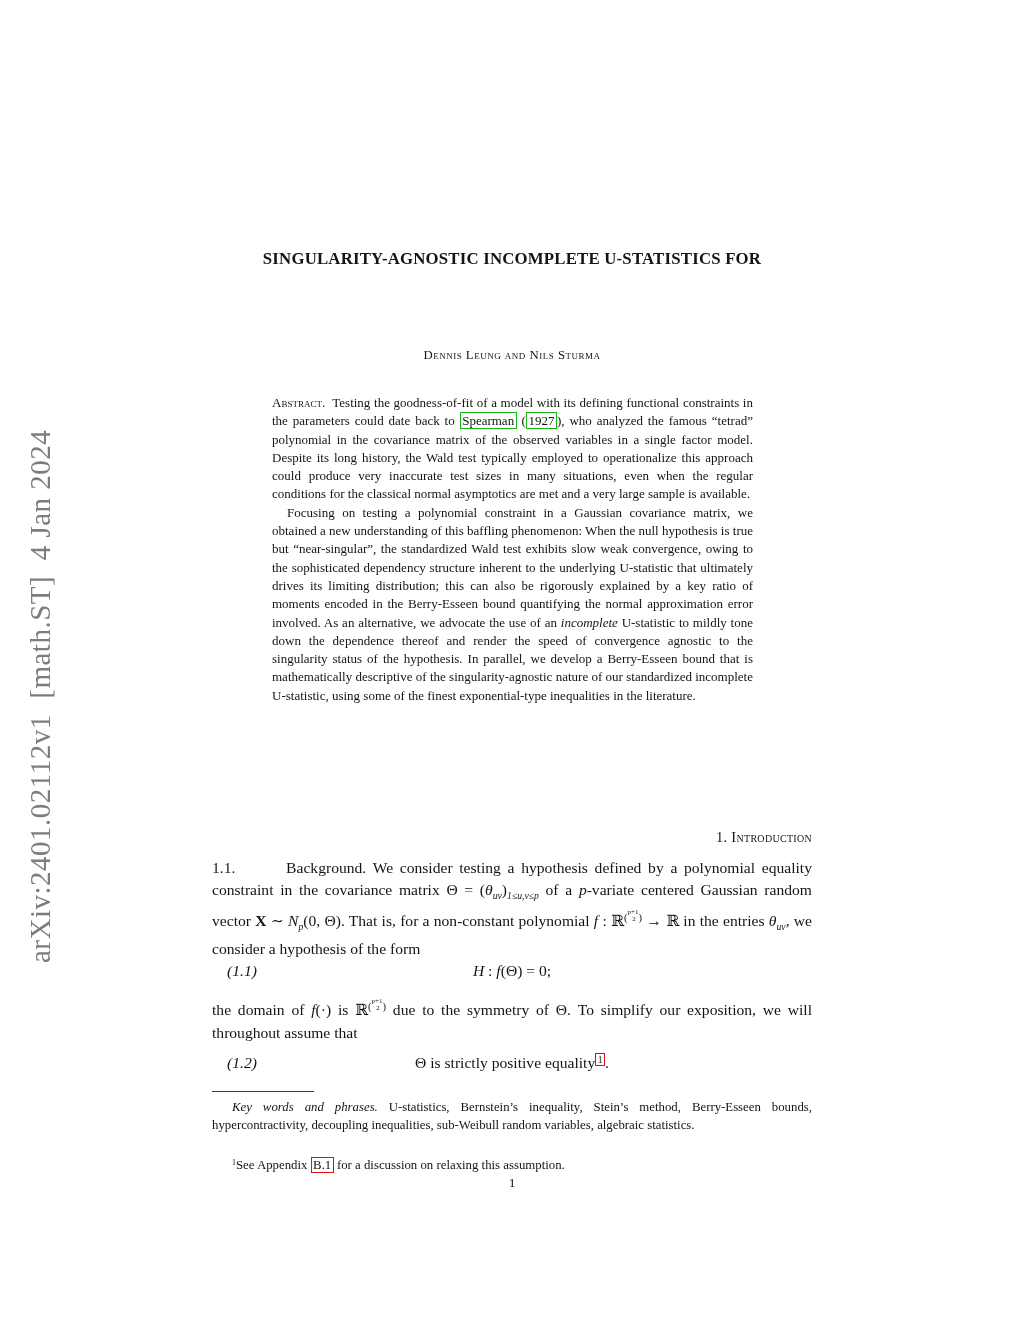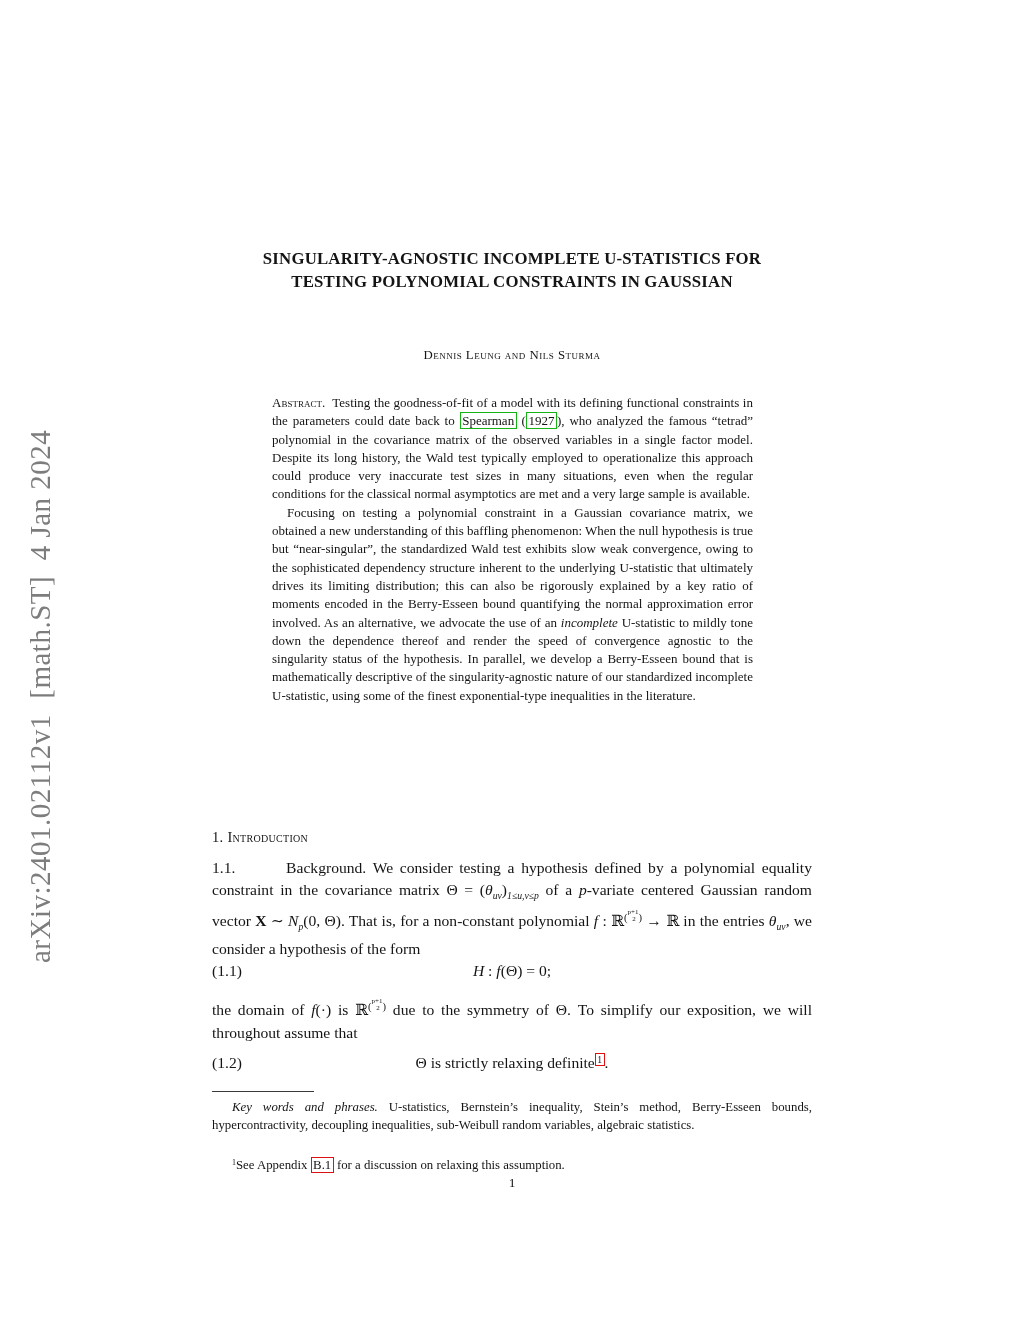--- a/index.html
+++ b/index.html
@@ -46,42 +46,42 @@
     left:272px;top:394px;width:481px;
     font-size:13px;
     line-height:18.3px;
     text-align:justify;
   }
   .abstract p{margin:0;}
   .abstract .abs-p2{text-indent:15px;}
   .section-heading{
     position:absolute;
     left:212px;top:829px;width:600px;
-    text-align:left;
+    text-align:right;
     font-size:14.5px;
     letter-spacing:0.3px;
   }
   .body-para{
     position:absolute;
     left:212px;width:600px;
     font-size:15.6px;
     line-height:22.4px;
     text-align:justify;
   }
   .background{top:857px;}
   .domain{top:996px;}
   .equation{
     position:absolute;
     left:212px;width:600px;
     font-size:15.6px;
     text-align:center;
   }
   .eq11{top:962px;}
   .eq12{top:1054px;}
-  .eq-no{position:absolute;left:0;top:0;}
+  .eq-no{position:absolute;left:15px;top:0;font-style:italic;}
   .footnote-rule{
     position:absolute;
     left:212px;top:1091px;
     width:102px;height:0;
     border-top:1.6px solid #3a3a3a;
   }
   .keywords{
     position:absolute;
     left:212px;top:1098px;width:600px;
     font-size:12.8px;
@@ -118,21 +118,20 @@
 </style>
 </head>
 <body>
 
 <div class="page">
 
   <div class="arxiv-banner">arXiv:2401.02112v1  [math.ST]  4 Jan 2024</div>
 
   <div class="title">
     <div>SINGULARITY-AGNOSTIC INCOMPLETE U-STATISTICS FOR</div>
-    <div>TESTING POLYNOMIAL CONSTRAINTS IN GAUSSIAN</div>
   </div>
 
   <div class="authors">Dennis Leung and Nils Sturma</div>
 
   <div class="abstract">
     <p class="abs-p1"><span class="sc">Abstract.</span><span>&nbsp; Testing the goodness-of-fit of a model with its defining functional constraints in the parameters could date back to </span><span class="boxg">Spearman</span><span> (</span><span class="boxg">1927</span><span>), who analyzed the famous “tetrad” polynomial in the covariance matrix of the observed variables in a single factor model. Despite its long history, the Wald test typically employed to operationalize this approach could produce very inaccurate test sizes in many situations, even when the regular conditions for the classical normal asymptotics are met and a very large sample is available.</span></p>
     <p class="abs-p2"><span>Focusing on testing a polynomial constraint in a Gaussian covariance matrix, we obtained a new understanding of this baffling phenomenon: When the null hypothesis is true but “near-singular”, the standardized Wald test exhibits slow weak convergence, owing to the sophisticated dependency structure inherent to the underlying U-statistic that ultimately drives its limiting distribution; this can also be rigorously explained by a key ratio of moments encoded in the Berry-Esseen bound quantifying the normal approximation error involved. As an alternative, we advocate the use of an </span><span class="it">incomplete</span><span> U-statistic to mildly tone down the dependence thereof and render the speed of convergence agnostic to the singularity status of the hypothesis. In parallel, we develop a Berry-Esseen bound that is mathematically descriptive of the singularity-agnostic nature of our standardized incomplete U-statistic, using some of the finest exponential-type inequalities in the literature.</span></p>
   </div>
 
   <div class="section-heading"><span>1. </span><span class="sc">Introduction</span></div>
@@ -143,21 +142,21 @@
   <div class="equation eq11">
     <span class="eq-no">(1.1)</span>
     <span class="eq-body"><span class="math">H</span><span> : </span><span class="math">f</span><span>(Θ) = 0;</span></span>
   </div>
 
   <div class="body-para domain"><span>the domain of </span><span class="math">f</span><span>(·) is ℝ</span><span class="bigp">(</span><span class="binom">p+1
  2</span><span class="bigp">)</span><span> due to the symmetry of Θ. To simplify our exposition, we will throughout assume that</span></div>
 
   <div class="equation eq12">
     <span class="eq-no">(1.2)</span>
-    <span class="eq-body"><span>Θ is strictly relaxing definite</span><span class="supfn boxr">1</span><span>.</span></span>
+    <span class="eq-body"><span>Θ is strictly positive equality</span><span class="supfn boxr">1</span><span>.</span></span>
   </div>
 
   <div class="footnote-rule"></div>
 
   <div class="keywords"><span class="it">Key words and phrases.</span><span> U-statistics, Bernstein’s inequality, Stein’s method, Berry-Esseen bounds, hypercontractivity, decoupling inequalities, sub-Weibull random variables, algebraic statistics.</span></div>
 
   <div class="footnote"><span class="supfn">1</span><span>See Appendix </span><span class="boxr">B.1</span><span> for a discussion on relaxing this assumption.</span></div>
 
   <div class="page-number">1</div>
 

